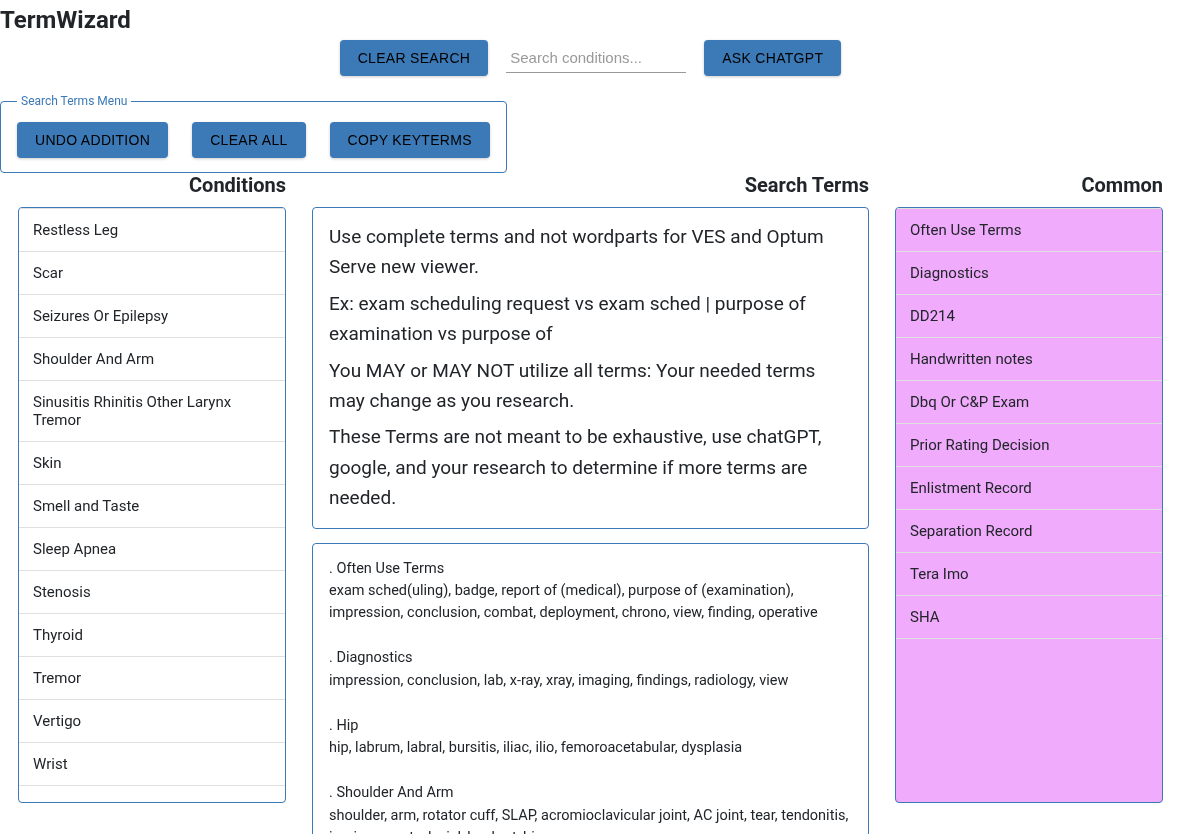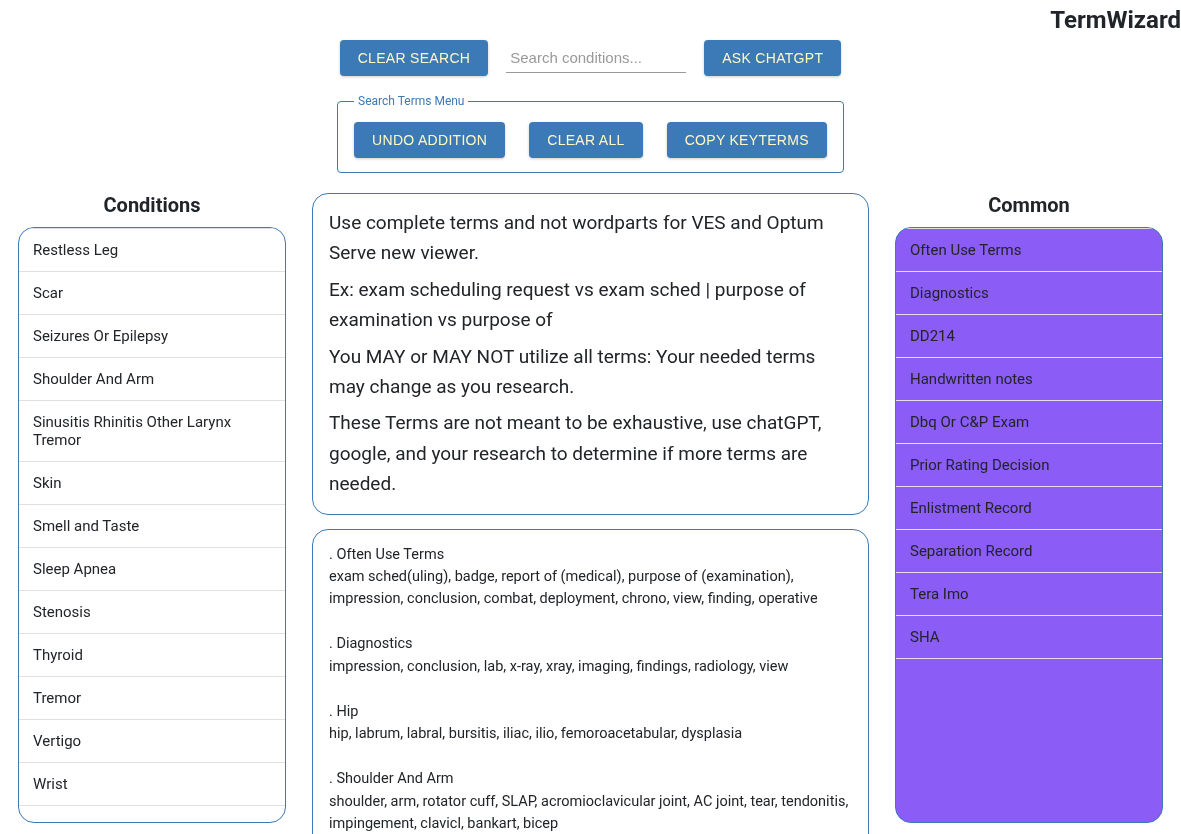--- a/index.html
+++ b/index.html
@@ -9,36 +9,36 @@
     }
     body {
       font-family: -apple-system, BlinkMacSystemFont, "Segoe UI", Roboto, Helvetica, Arial, sans-serif;
       background: #fff;
       color: #212529;
       width: 1181px;
       height: 834px;
       overflow: hidden;
     }
     .app-title {
-      text-align: right;
+      text-align: left;
       font-weight: 700;
       font-size: 24px;
       padding-top: 6px;
       padding-bottom: 6px;
     }
     .top-controls {
       display: flex;
       justify-content: center;
       align-items: center;
       gap: 18px;
       margin-bottom: 18px;
     }
     .btn {
       background: #3b79b7;
-      color: #fef9c3;
+      color: #000000;
       border: none;
       padding: 10px 18px;
       font-size: 14px;
       font-weight: 500;
       letter-spacing: 0.3px;
       border-radius: 4px;
       cursor: pointer;
       box-shadow: 0 1px 3px rgba(0,0,0,0.2);
     }
     .search-input {
@@ -48,22 +48,20 @@
       font-size: 15px;
       width: 180px;
       outline: none;
       color: #a16207;
     }
     .search-input::placeholder {
       color: #999;
     }
     .fieldset-wrap {
       display: flex;
-      justify-content: center;
-      margin-bottom: 20px;
     }
     .search-menu-fieldset {
       border: 1px solid #3b79b7;
       border-radius: 4px;
       padding: 14px 16px 14px 16px;
       position: relative;
     }
     .search-menu-legend {
       font-size: 12px;
       color: #3b79b7;
@@ -81,28 +79,28 @@
     }
     .col {
       display: flex;
       flex-direction: column;
       align-items: stretch;
     }
     .col-conditions { width: 268px; }
     .col-search-terms { flex: 1; }
     .col-common { width: 268px; }
     .col-heading {
-      text-align: center;
+      text-align: right;
       font-weight: 700;
       font-size: 20px;
       margin-bottom: 10px;
     }
     .panel {
       border: 1px solid #3b79b7;
-      border-radius: 16px;
+      border-radius: 4px;
     }
     .list-panel {
       height: 596px;
       overflow-y: scroll;
       background: #fff;
     }
     .list-item {
       padding: 12px 14px;
       border-bottom: 1px solid #e0e0e0;
       font-size: 15px;
@@ -129,21 +127,21 @@
       padding: 14px 16px;
       font-size: 14.5px;
       line-height: 1.55;
       color: #212529;
       height: 410px;
       white-space: pre-wrap;
     }
     .common-panel {
       height: 596px;
       overflow-y: auto;
-      background: #8b5cf6;
+      background: #f0abfc;
     }
     
     .list-panel::-webkit-scrollbar {
       width: 14px;
     }
     .list-panel::-webkit-scrollbar-track {
       background: #f1f1f1;
     }
     .list-panel::-webkit-scrollbar-thumb {
       background: #c1c1c1;
@@ -185,20 +183,21 @@
         <div class="list-item">Sleep Apnea</div>
         <div class="list-item">Stenosis</div>
         <div class="list-item">Thyroid</div>
         <div class="list-item">Tremor</div>
         <div class="list-item">Vertigo</div>
         <div class="list-item">Wrist</div>
       </div>
   </div>
 
   <div class="col col-search-terms">
+    <div class="col-heading">Search Terms</div>
     <div class="panel instructions-panel" id="instructions-panel">
         <p>Use complete terms and not wordparts for VES and Optum Serve new viewer.</p>
         <p>Ex: exam scheduling request vs exam sched | purpose of examination vs purpose of</p>
         <p>You MAY or MAY NOT utilize all terms: Your needed terms may change as you research.</p>
         <p>These Terms are not meant to be exhaustive, use chatGPT, google, and your research to determine if more terms are needed.</p>
       </div>
     <div class="panel terms-output-panel">. Often Use Terms
 exam sched(uling), badge, report of (medical), purpose of (examination), impression, conclusion, combat, deployment, chrono, view, finding, operative
 
 . Diagnostics

